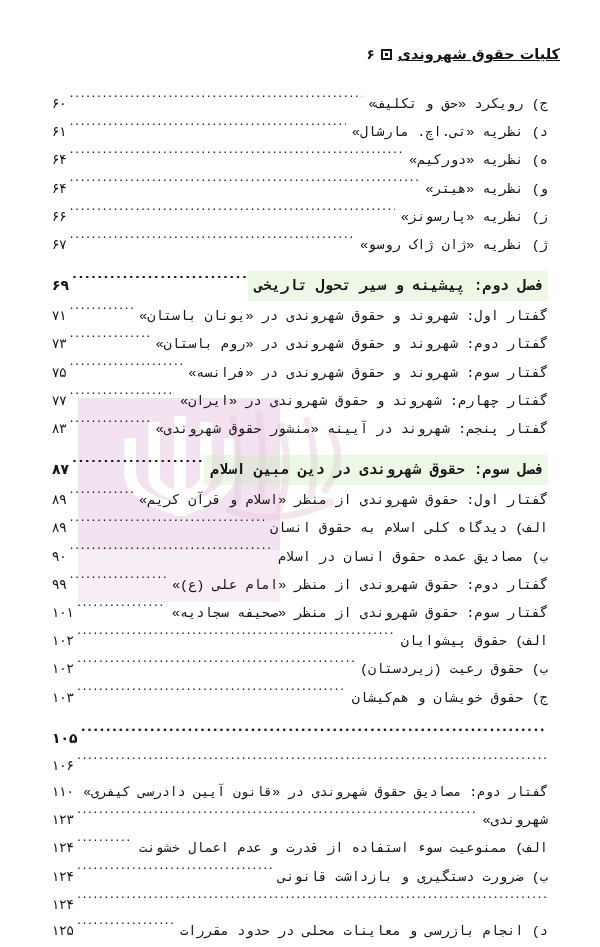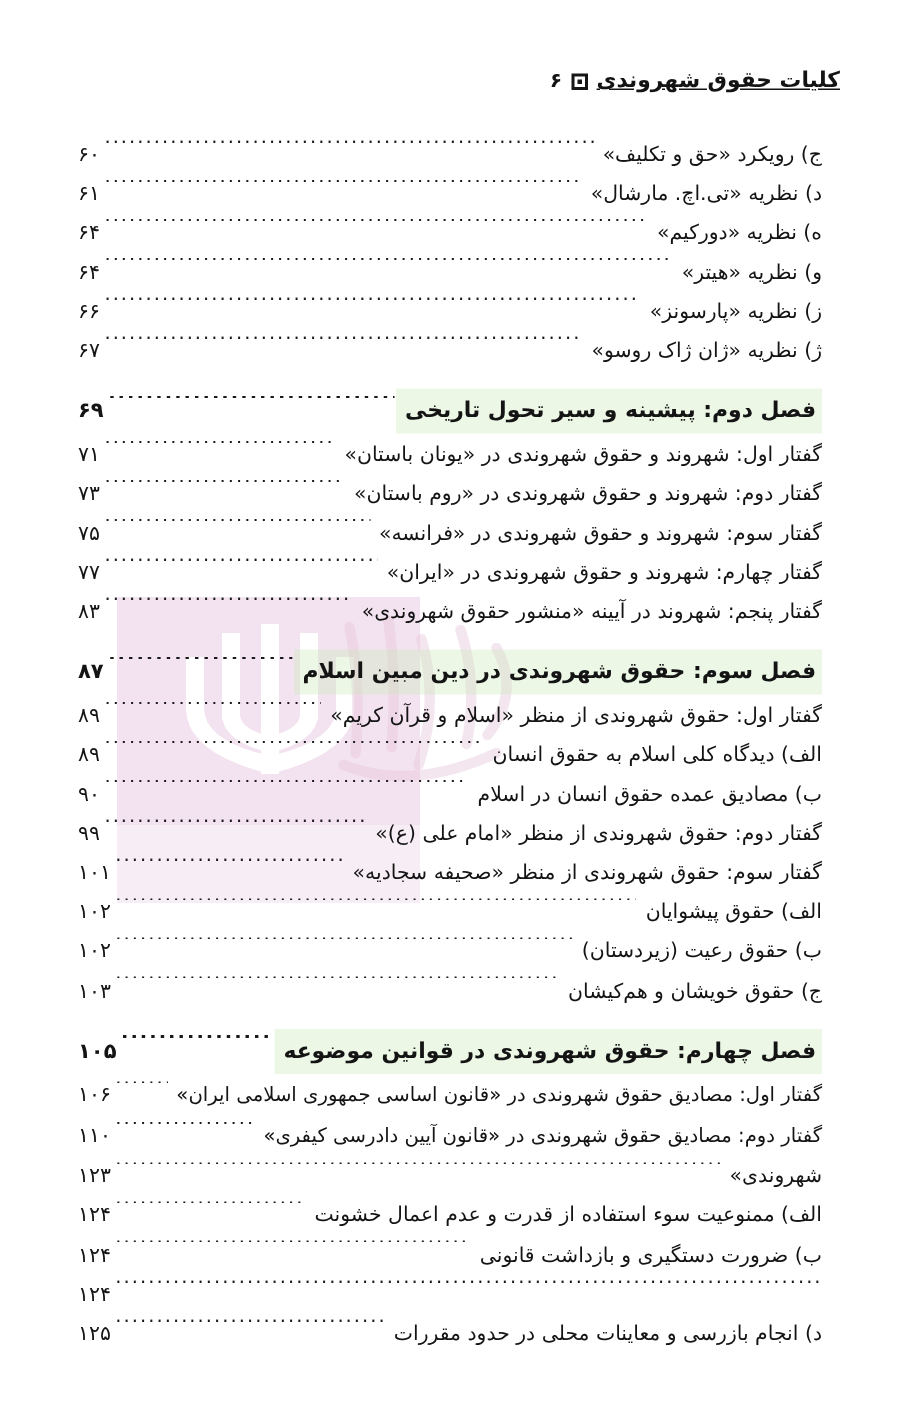--- a/index.html
+++ b/index.html
@@ -90,20 +90,21 @@
     align-items:baseline;
     direction:rtl;
     font-size:13.6px;
     line-height:26.2px;
     white-space:nowrap;
     position:relative;
   }
   .row .label{
     flex:0 0 auto;
     padding-left:5px;
+    font-family:Liberation Mono, monospace;
   }
   .row .dots{
     flex:1 1 auto;
     overflow:hidden;
     position:relative;
     height:1em;
     margin:0 1px;
   }
   .row .dots::before{
     content:"........................................................................................................................................................................";
@@ -292,26 +293,24 @@
         <span class="dots"></span>
         <span class="pg">۱۰۲</span>
       </div>
       <div class="row">
         <span class="label">ج) حقوق خویشان و هم‌کیشان</span>
         <span class="dots"></span>
         <span class="pg">۱۰۳</span>
       </div>
       <div class="gap-md"></div>
       <div class="row chapter">
-        <span class="label">فصل چهارم: حقوق شهروندی در قوانین موضوعه</span>
         <span class="dots"></span>
         <span class="pg">۱۰۵</span>
       </div>
       <div class="row tight">
-        <span class="label">گفتار اول: مصادیق حقوق شهروندی در «قانون اساسی جمهوری اسلامی ایران»</span>
         <span class="dots"></span>
         <span class="pg">۱۰۶</span>
       </div>
       <div class="row tight">
         <span class="label">گفتار دوم: مصادیق حقوق شهروندی در «قانون آیین دادرسی کیفری»</span>
         <span class="dots"></span>
         <span class="pg">۱۱۰</span>
       </div>
       <div class="row">
         <span class="label">شهروندی»</span>

